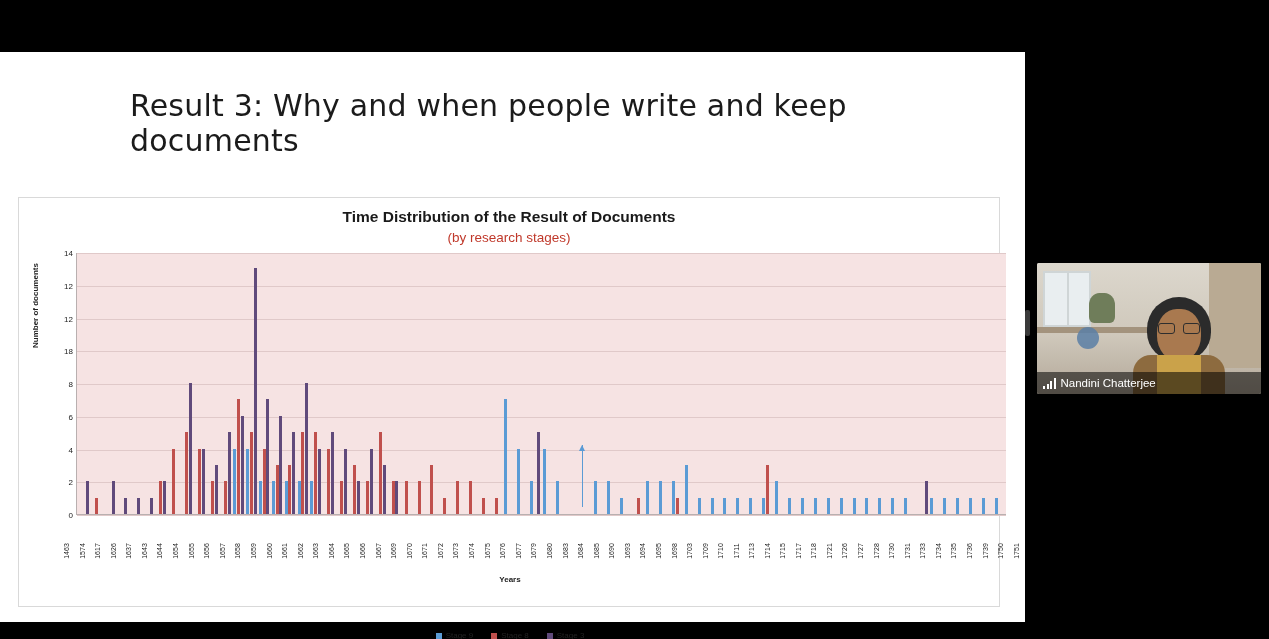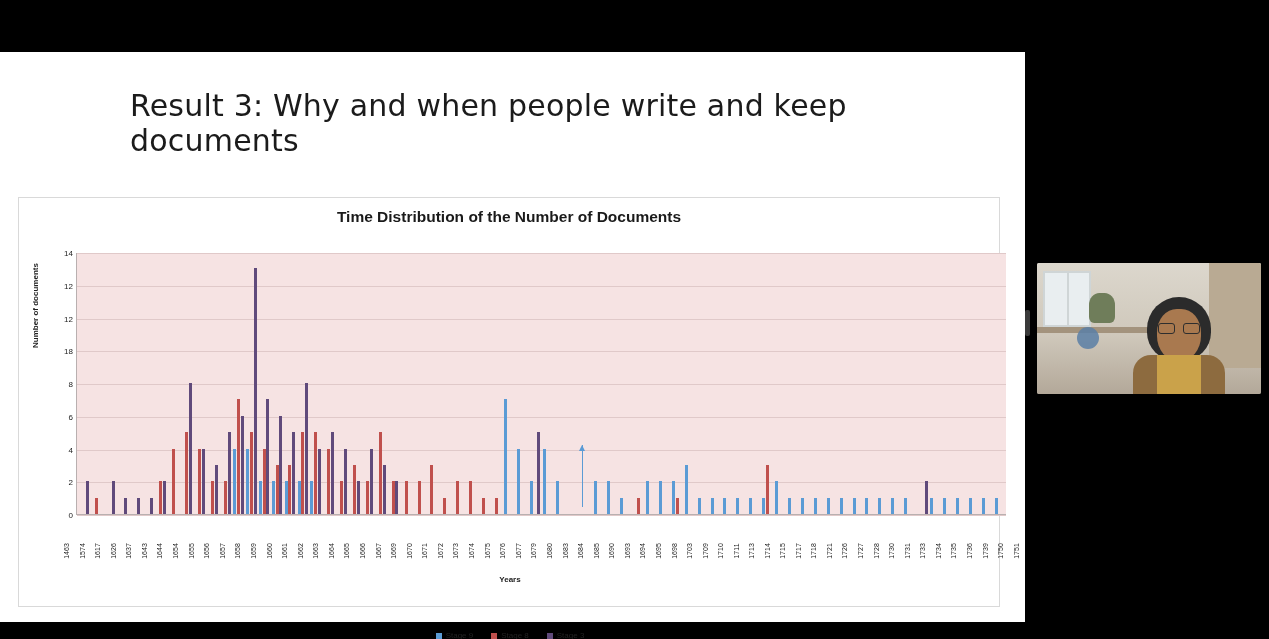--- a/index.html
+++ b/index.html
@@ -128,21 +128,22 @@
 <div id="root">
 
   <div class="share">
     <div class="topbar"></div>
     <div class="bottombar"></div>
 
     <div class="slide">
       <div class="slide-title">Result 3: Why and when people write and keep documents</div>
 
       <div class="chart-box">
-        <div class="chart-title">Time Distribution of the Number of Documents</div>
+        <div class="chart-title">Time Distribution of the Result of Documents</div>
+        <div class="chart-subtitle">(by research stages)</div>
 
         <div class="plot-wrap">
           <div class="ylabel">Number of documents</div>
           <div class="yticks" id="yticks">
               <div class="ytick" style="top: 262px;">0</div>
               <div class="ytick" style="top: 229.25px;">2</div>
               <div class="ytick" style="top: 196.5px;">4</div>
               <div class="ytick" style="top: 163.75px;">6</div>
               <div class="ytick" style="top: 131px;">8</div>
               <div class="ytick" style="top: 98.25px;">18</div>
@@ -774,15 +775,24 @@
     <div class="vshelf"></div>
     <div class="vdoor"></div>
     <div class="vlamp"></div>
     <div class="vperson">
       <div class="vhair"></div>
       <div class="vface"></div>
       <div class="vglass"></div>
       <div class="vbody"></div>
       <div class="vscarf"></div>
     </div>
+    <div class="namebar">
+      <span class="sig">
+          <i></i>
+          <i></i>
+          <i></i>
+          <i></i>
+        </span>
+      <span class="name">Nandini Chatterjee</span>
+    </div>
   </div>
 
 </div>
 
 </body></html>

